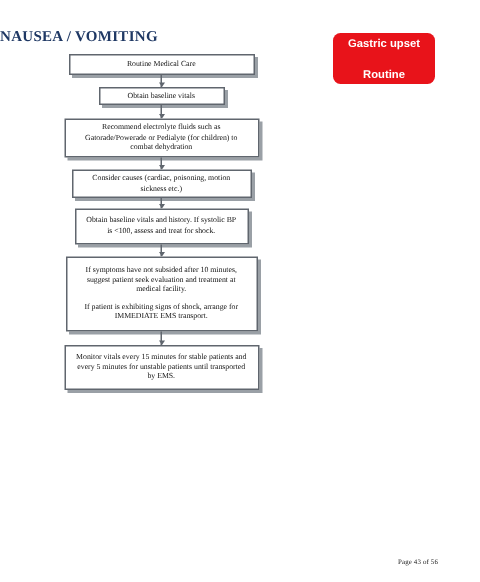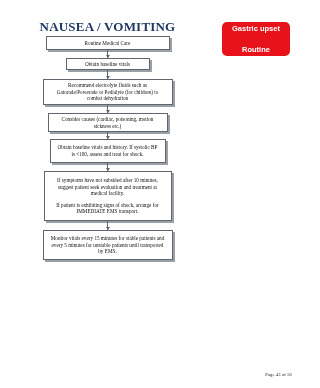--- a/index.html
+++ b/index.html
@@ -20,24 +20,23 @@
     inset: 0;
     background: #ffffff;
   }
 
   
   .doc-title {
     position: absolute;
     left: 0;
     top: 19px;
     width: 215px;
-    text-align: center;
     font-family: "Liberation Serif", serif;
     font-weight: bold;
-    font-size: 13px;
+    font-size: 10px;
     letter-spacing: 0.2px;
     color: #1f3864;
   }
 
   
   .red-callout {
     position: absolute;
     left: 222px;
     top: 22px;
     width: 68px;

